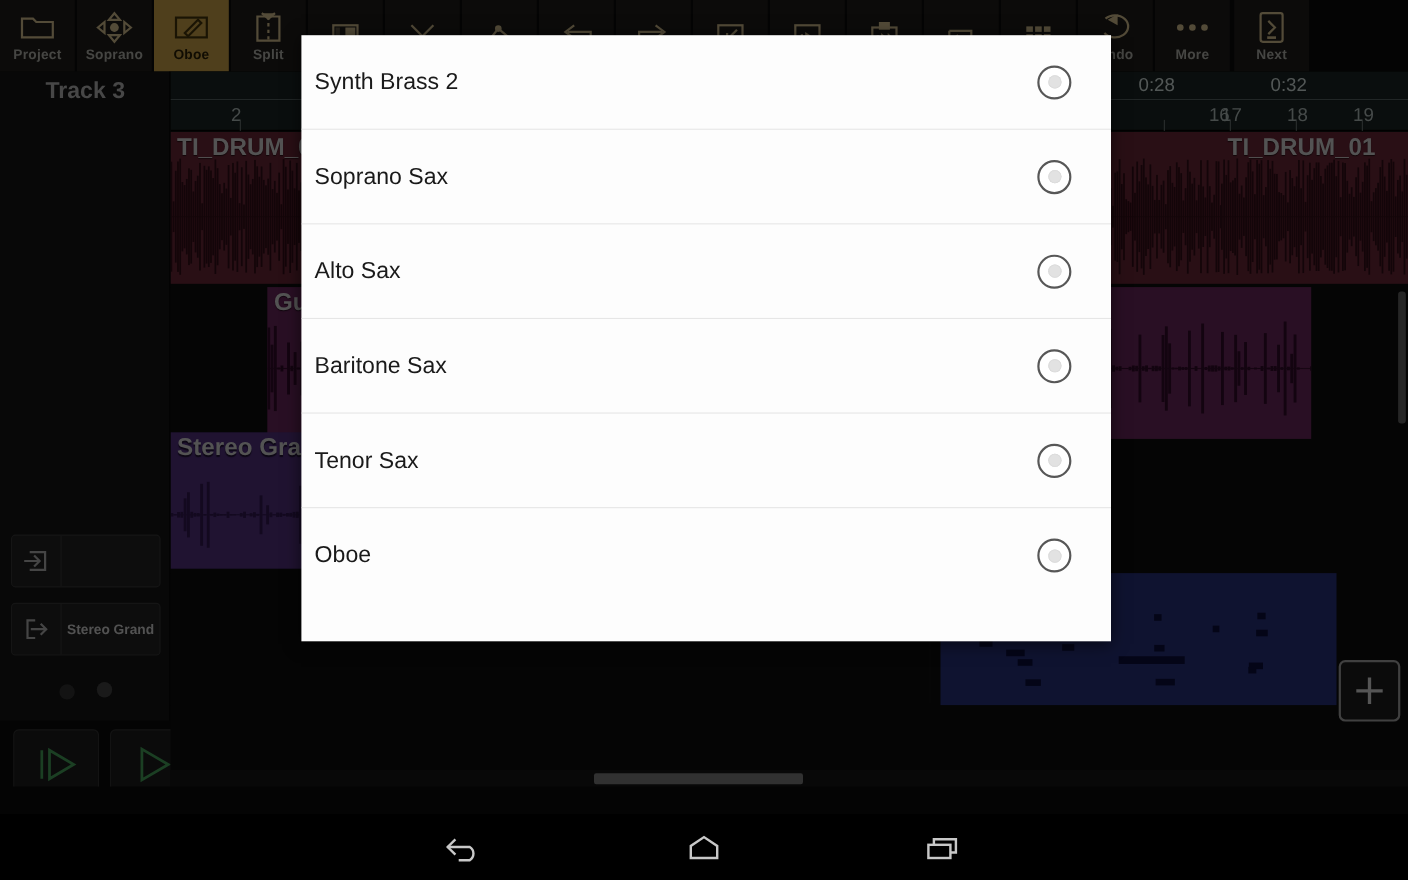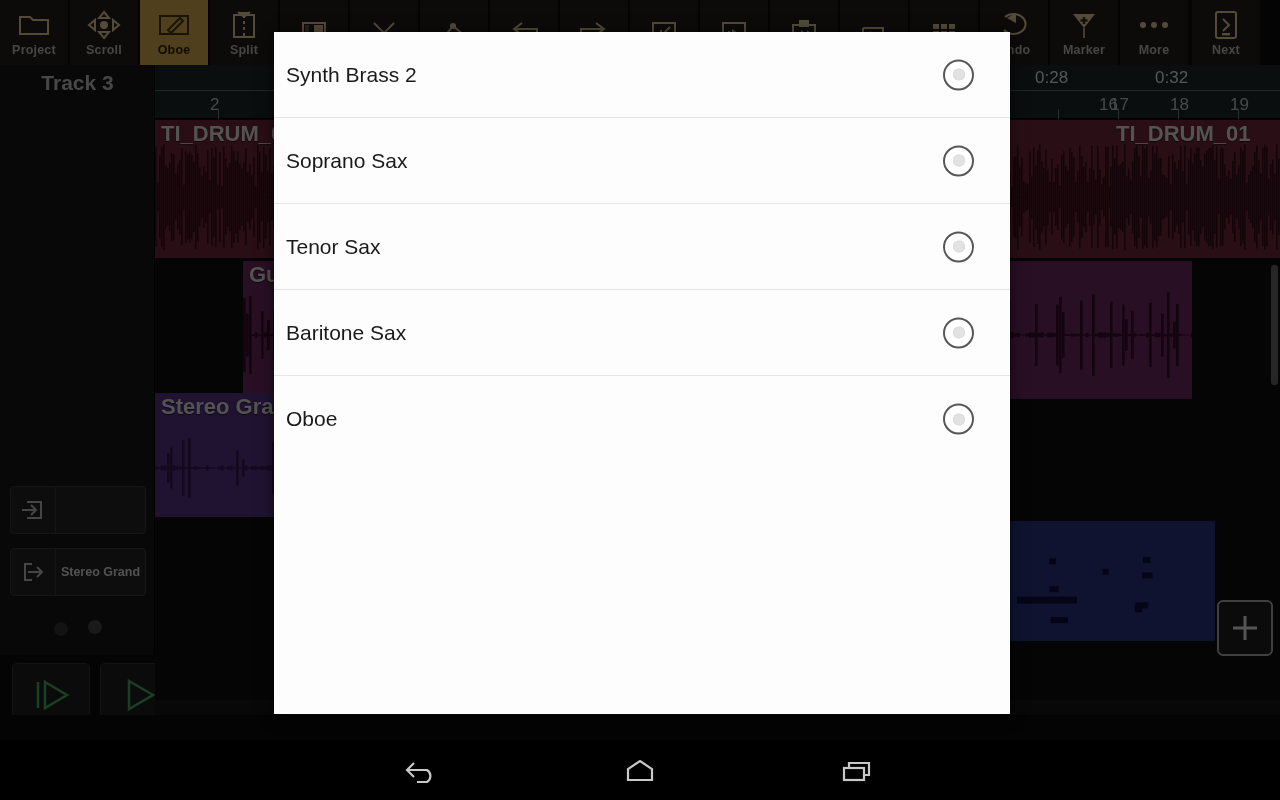--- a/index.html
+++ b/index.html
@@ -93,21 +93,21 @@
     background: #6d6d6d; border-radius: 2px; }
   .vscroll-thumb { position: absolute; right: 2px; top: 200px; width: 7px; height: 120px;
     background: #555; border-radius: 3px; }
 
   .botbar { position: absolute; left: 0; top: 715px; width: 1280px; height: 25px; background:#0a0a0a; }
 
   
   .scrim { position: absolute; left: 0; top: 0; width: 1280px; height: 740px;
     background: rgba(0,0,0,0.55); }
   .dialog {
-    position: absolute; left: 274px; top: 32px; width: 736px; height: 682px;
+    position: absolute; left: 274px; top: 32px; width: 736px; height: 551px;
     background: #fdfdfd; box-shadow: 0 2px 14px rgba(0,0,0,.6);
     overflow: hidden;
   }
   .dlg-list { width: 100%; }
   .dlg-row {
     position: relative; height: 86px; display: flex; align-items: center;
     border-bottom: 1px solid #e6e6e6; padding: 0 0 0 12px;
   }
   .dlg-row:last-child { border-bottom: none; }
   .dlg-label { color: #1a1a1a; font-size: 21px; padding-left: 0px; }
@@ -147,21 +147,21 @@
           <svg width="34" height="30" viewBox="0 0 34 30">
             <g fill="none" stroke="#b9a77d" stroke-width="2">
               <path d="M17 2 L22 8 H12 Z"></path>
               <path d="M17 28 L22 22 H12 Z"></path>
               <path d="M2 15 L8 10 V20 Z"></path>
               <path d="M32 15 L26 10 V20 Z"></path>
             </g>
             <circle cx="17" cy="15" r="4" fill="#b9a77d"></circle>
           </svg>
         </div>
-        <div class="tb-lab">Scroll</div>
+        <div class="tb-lab">Soprano</div>
       </div>
       <div class="tb-btn labeled active">
         <div class="tb-ico">
           <svg width="34" height="28" viewBox="0 0 34 28">
             <g fill="none" stroke="#3a2e0b" stroke-width="2">
               <rect x="3" y="5" width="28" height="18"></rect>
               <path d="M11 19 L23 7 l3 3 L14 22 Z"></path>
             </g>
           </svg>
         </div>
@@ -302,33 +302,20 @@
       <div class="tb-btn labeled">
         <div class="tb-ico">
           <svg width="34" height="28" viewBox="0 0 34 28">
             <g fill="none" stroke="#b9a77d" stroke-width="2">
               <path d="M8 6 a12 10 0 1 1 -1 13"></path>
             </g>
             <path d="M19 2 L10 7 L19 12 Z" fill="#b9a77d"></path>
           </svg>
         </div>
         <div class="tb-lab">Undo</div>
-      </div>
-      <div class="tb-btn labeled">
-        <div class="tb-ico">
-          <svg width="32" height="30" viewBox="0 0 32 30">
-            <path d="M5 4 H27 L16 18 Z" fill="#b9a77d"></path>
-            <path d="M16 18 V28" stroke="#b9a77d" stroke-width="1.6"></path>
-            <g stroke="#2b2209" stroke-width="2.4">
-              <path d="M16 7 V14"></path>
-              <path d="M12.5 10.5 H19.5"></path>
-            </g>
-          </svg>
-        </div>
-        <div class="tb-lab">Marker</div>
       </div>
       <div class="tb-btn labeled">
         <div class="tb-ico">
           <svg width="34" height="14" viewBox="0 0 34 14">
             <g fill="#b9a77d">
               <circle cx="6" cy="7" r="3"></circle>
               <circle cx="17" cy="7" r="3"></circle>
               <circle cx="28" cy="7" r="3"></circle>
             </g>
           </svg>
@@ -1621,27 +1608,33 @@
             <div class="inner"></div>
           </div>
         </div>
         <div class="dlg-row">
           <div class="dlg-label">Soprano Sax</div>
           <div class="radio">
             <div class="inner"></div>
           </div>
         </div>
         <div class="dlg-row">
-          <div class="dlg-label">Tenor Sax</div>
+          <div class="dlg-label">Alto Sax</div>
           <div class="radio">
             <div class="inner"></div>
           </div>
         </div>
         <div class="dlg-row">
           <div class="dlg-label">Baritone Sax</div>
+          <div class="radio">
+            <div class="inner"></div>
+          </div>
+        </div>
+        <div class="dlg-row">
+          <div class="dlg-label">Tenor Sax</div>
           <div class="radio">
             <div class="inner"></div>
           </div>
         </div>
         <div class="dlg-row">
           <div class="dlg-label">Oboe</div>
           <div class="radio">
             <div class="inner"></div>
           </div>
         </div>

